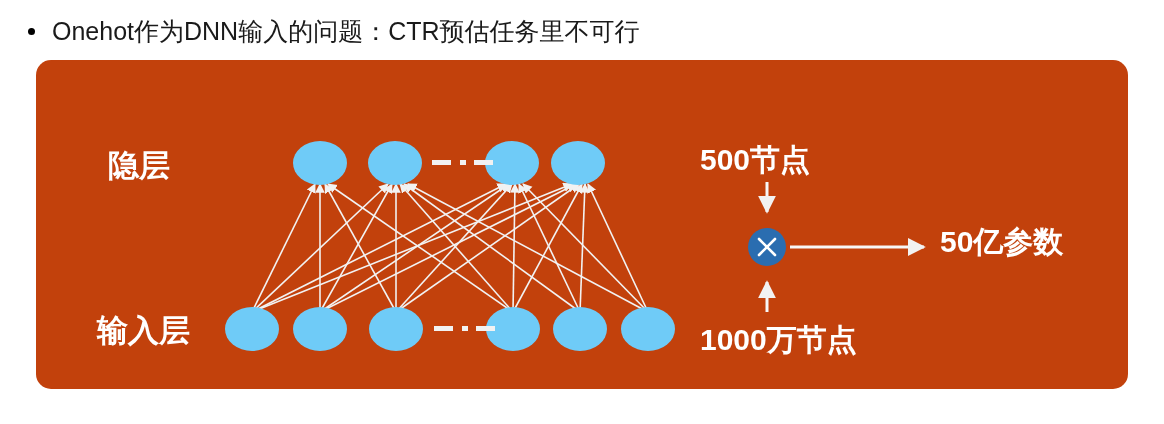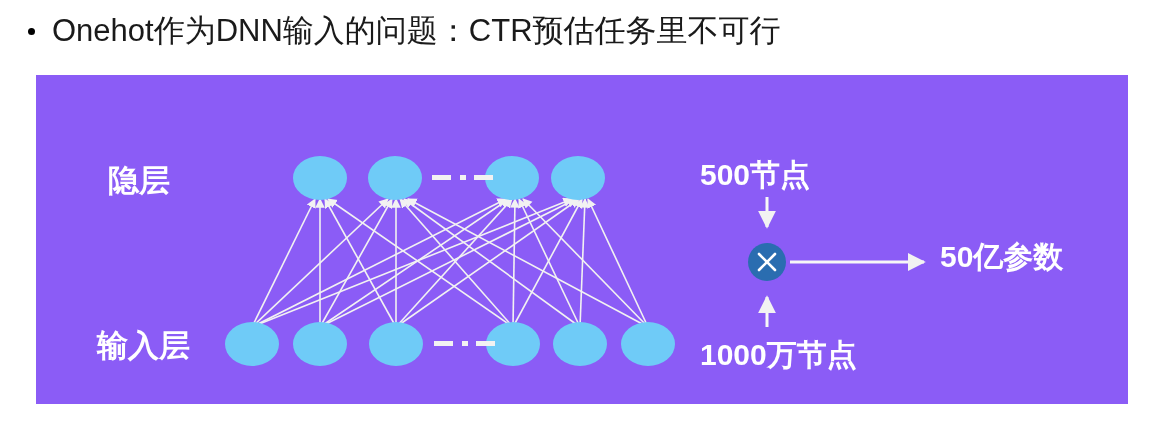--- a/index.html
+++ b/index.html
@@ -27,36 +27,37 @@
   }
   #bullet-dot {
     width: 7px;
     height: 7px;
     border-radius: 50%;
     background: #000000;
     margin-right: 17px;
     flex: none;
   }
   #bullet-text {
-    font-size: 31px;
+    font-size: 25px;
     line-height: 30px;
     color: #1a1a1a;
     white-space: nowrap;
     letter-spacing: 0px;
   }
 
   
   #diagram-panel {
     position: absolute;
     left: 36px;
-    top: 75px;
+    top: 60px;
     width: 1092px;
     height: 329px;
-    background: #8b5cf6;
+    background: #c2410c;
     overflow: hidden;
+    border-radius: 15px;
   }
   #diagram-svg {
     position: absolute;
     left: 0;
     top: 0;
     width: 1092px;
     height: 329px;
     display: block;
   }
   .dg-label {

